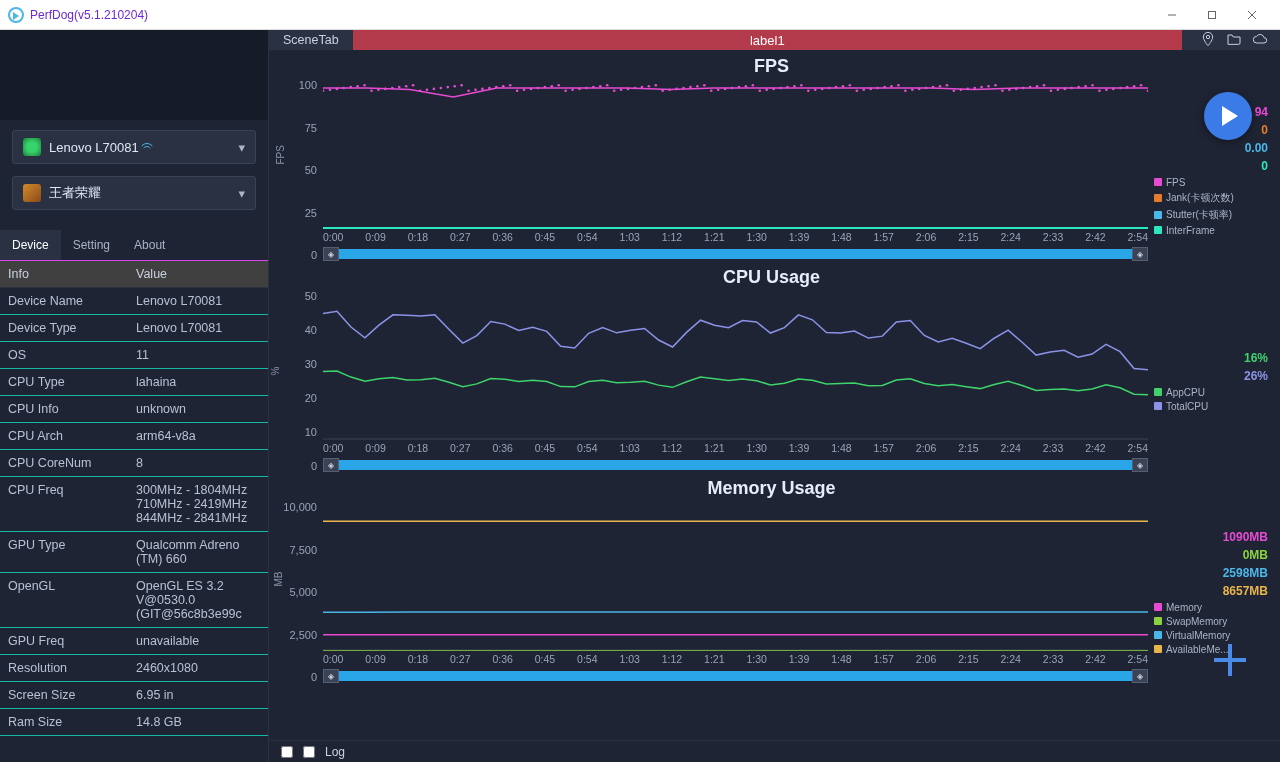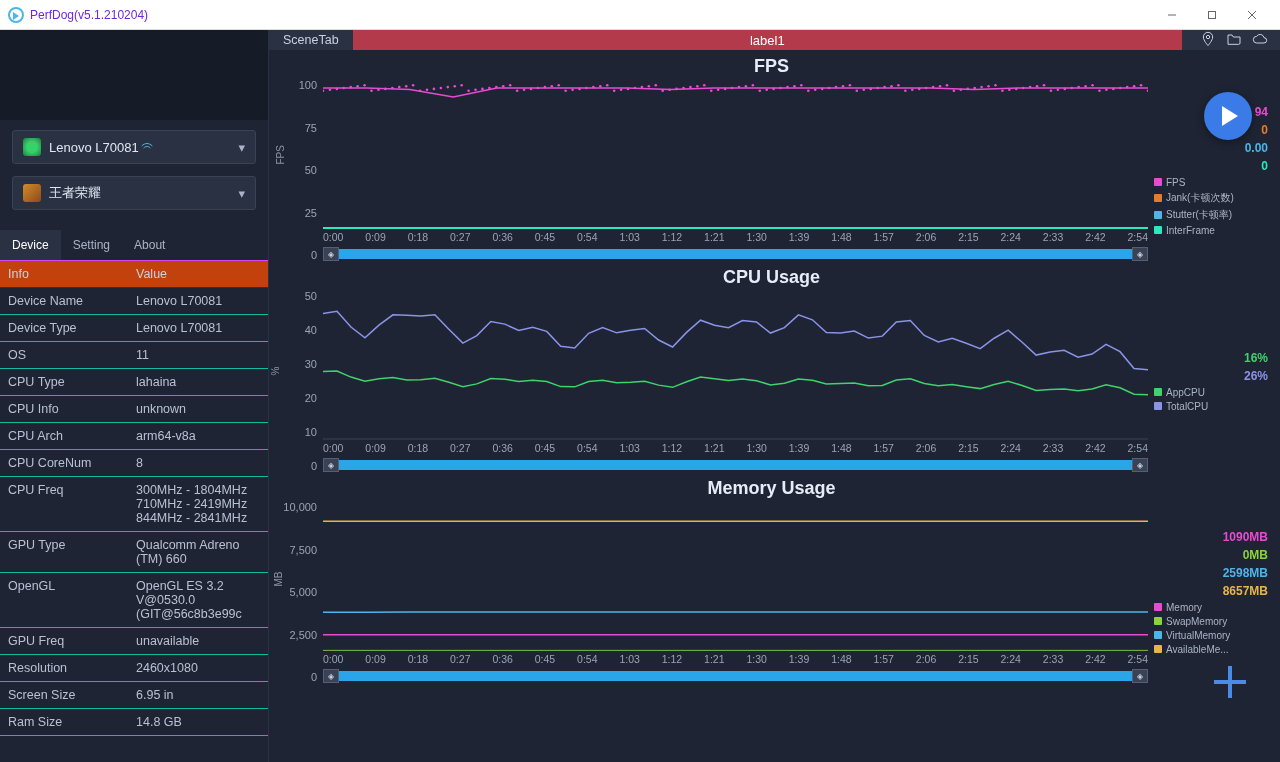--- a/index.html
+++ b/index.html
@@ -27,21 +27,21 @@
 .dropdown .chev { margin-left:auto; color:#aab3c7; }
 .dropdown .wifi { color:#4bb6e8; margin-right:8px; }
 
 
 .tabs { display:flex; border-bottom:1px solid #d946ef; margin-top:10px; font-size:12px; }
 .tab { padding:8px 12px; color:#aab3c7; cursor:pointer; }
 .tab.active { color:#fff; background:#2a3142; }
 
 
 .info-table { flex:1; overflow-y:auto; font-size:12.5px; }
-.info-head { display:flex; background:#c2410c; border-bottom:1px solid #2a3142; }
+.info-head { display:flex; background:#404040; border-bottom:1px solid #2a3142; }
 .info-head > div { padding:6px 8px; color:#c9d1e0; }
 .info-row { display:flex; border-bottom:1px solid #14b8a6; }
 .info-row > div { padding:6px 8px; color:#b8c0d4; word-break:break-word; white-space:pre-line; }
 .col-k { width: 128px; flex-shrink:0; }
 .col-v { flex:1; }
 .info-table::-webkit-scrollbar { width:6px; }
 .info-table::-webkit-scrollbar-thumb { background:#3a4255; }
 
 
 .main { flex:1; display:flex; flex-direction:column; background:#1e2433; }
@@ -551,14 +551,19 @@
               <div class="legend-item">
                 <div class="legend-swatch" style="background: rgb(232, 181, 75);"></div>
                 <span>AvailableMe...</span>
               </div>
             </div>
         </div>
       </div>
 
     </div>
 
+    <div class="bottombar">
+      <input type="checkbox" style="">
+      <input type="checkbox" style="">
+      <span>Log</span>
+    </div>
   </div>
 </div>
 
 </body></html>

